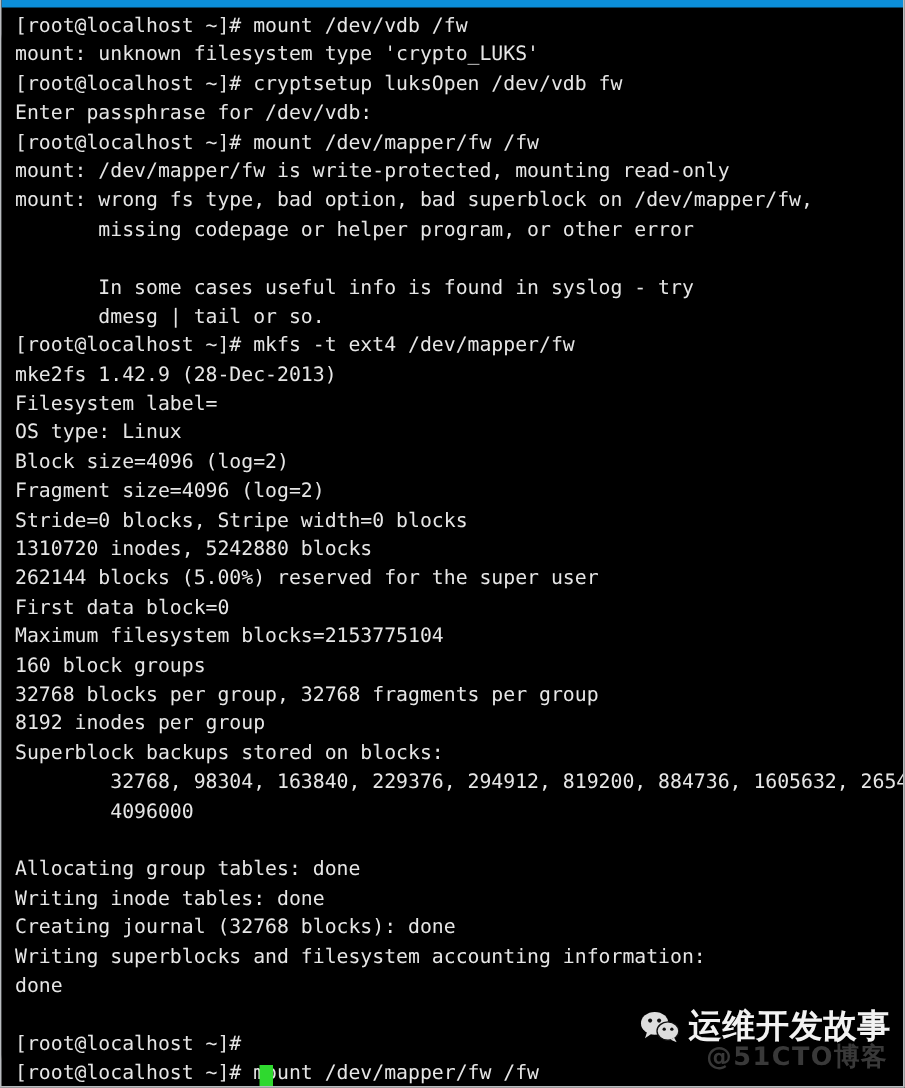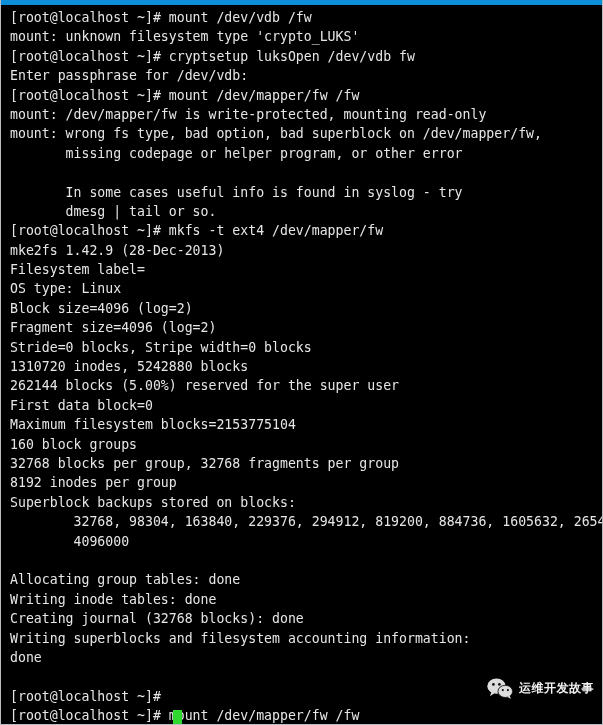--- a/index.html
+++ b/index.html
@@ -79,21 +79,21 @@
     pointer-events: none;
   }
   #wechat-icon {
     width: 26px;
     height: 21px;
     flex: 0 0 auto;
     opacity: 0.92;
   }
   #watermark-label {
     font-family: "DejaVu Sans", "Liberation Sans", sans-serif;
-    font-size: 12px;
+    font-size: 22px;
     font-weight: bold;
     color: #f2f2f2;
     letter-spacing: 0.5px;
     white-space: nowrap;
   }
   #site-watermark {
     position: absolute;
     right: 10px;
     bottom: 8px;
     font-family: "DejaVu Sans", "Liberation Sans", sans-serif;
@@ -125,14 +125,15 @@
       <circle cx="6.4" cy="6.4" r="1.35" fill="#111111"></circle>
       <circle cx="12.4" cy="6.4" r="1.35" fill="#111111"></circle>
       <ellipse cx="18.3" cy="13.4" rx="7.3" ry="6.1" fill="#f0f0f0" stroke="#111111" stroke-width="0.9"></ellipse>
       <polygon points="22.4,17.6 24.1,20.8 20.2,19.1" fill="#f0f0f0"></polygon>
       <circle cx="15.8" cy="12.1" r="1.1" fill="#111111"></circle>
       <circle cx="20.9" cy="12.1" r="1.1" fill="#111111"></circle>
     </svg>
     <span id="watermark-label">运维开发故事</span>
   </div>
 
+  <div id="site-watermark">@51CTO博客</div>
 
 </div>
 
 </body></html>

